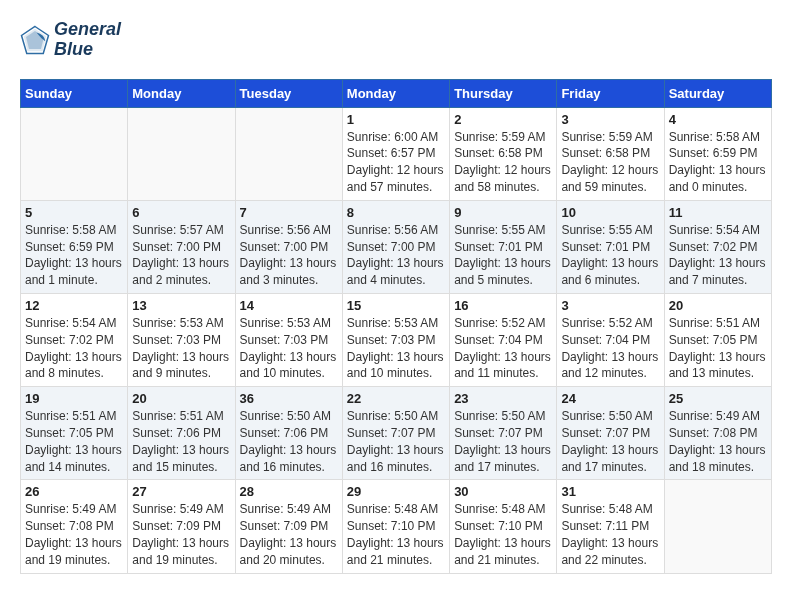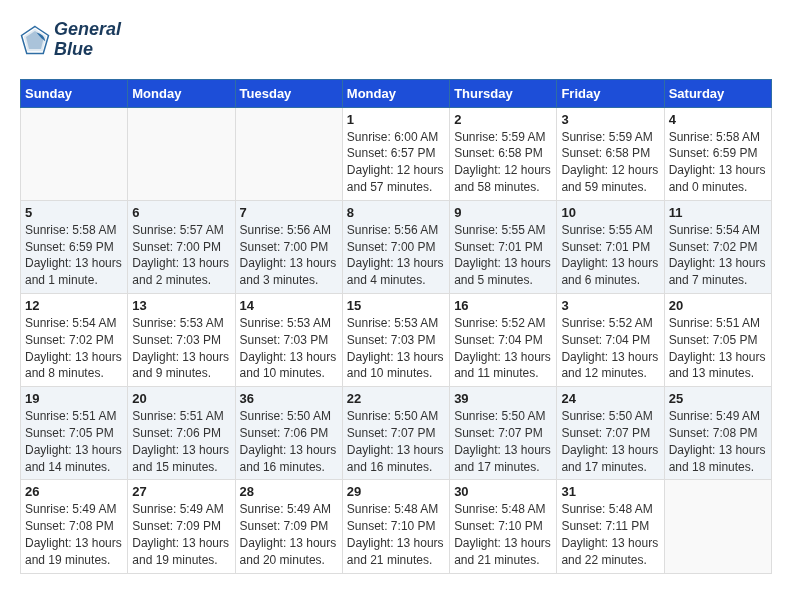--- a/index.html
+++ b/index.html
@@ -265,21 +265,21 @@
 Sunset: 7:06 PM
 Daylight: 13 hours and 16 minutes.</div>
         </td>
         <td>
           <span class="day-num">22</span>
           <div class="day-info" style="white-space: pre-line;">Sunrise: 5:50 AM
 Sunset: 7:07 PM
 Daylight: 13 hours and 16 minutes.</div>
         </td>
         <td>
-          <span class="day-num">39</span>
+          <span class="day-num">23</span>
           <div class="day-info" style="white-space: pre-line;">Sunrise: 5:50 AM
 Sunset: 7:07 PM
 Daylight: 13 hours and 17 minutes.</div>
         </td>
         <td>
           <span class="day-num">24</span>
           <div class="day-info" style="white-space: pre-line;">Sunrise: 5:50 AM
 Sunset: 7:07 PM
 Daylight: 13 hours and 17 minutes.</div>
         </td>

